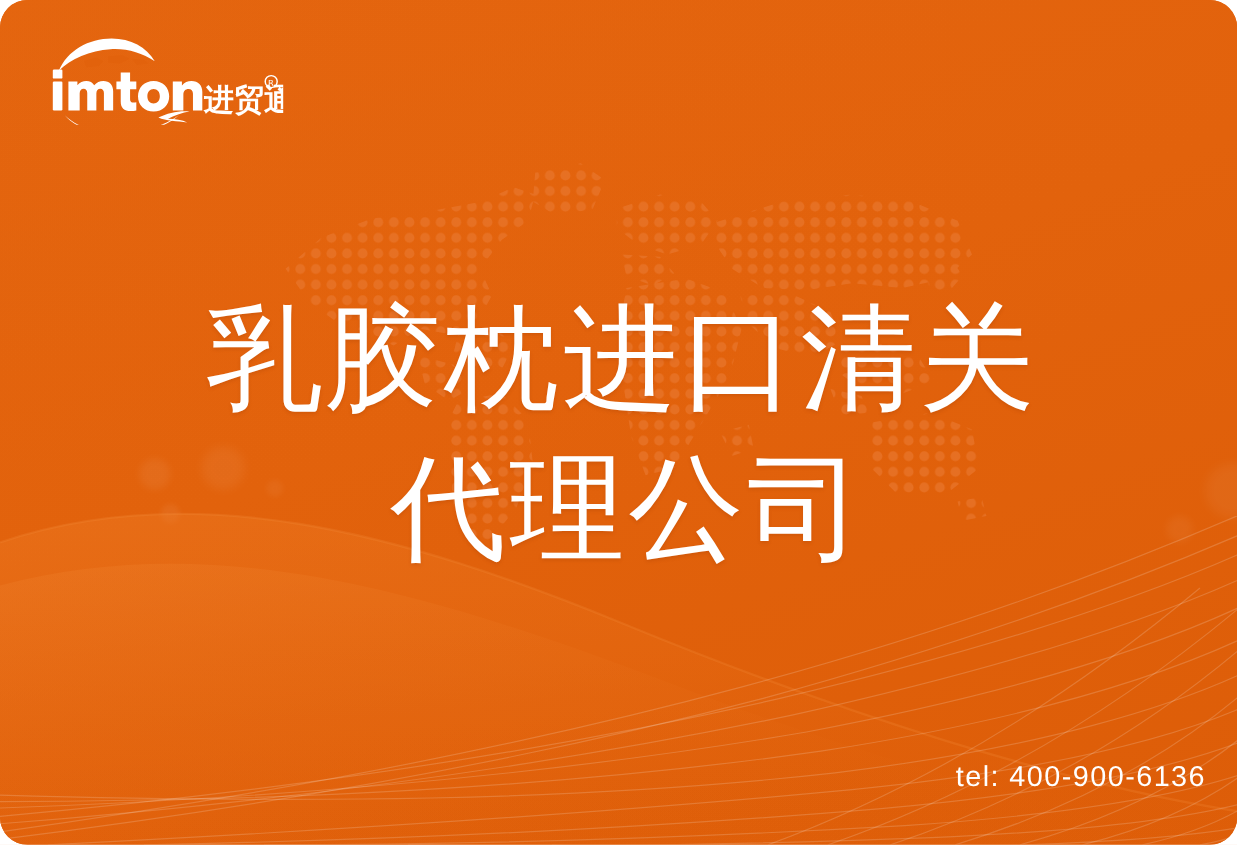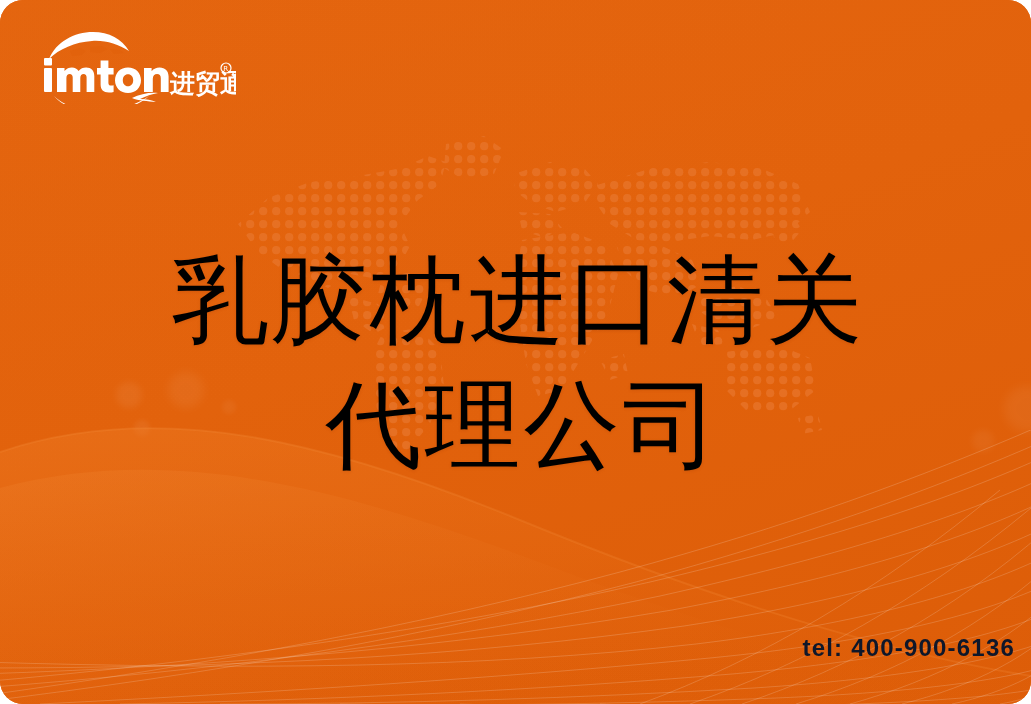--- a/index.html
+++ b/index.html
@@ -58,40 +58,40 @@
   }
   .logo svg { display:block; width:100%; height:100%; }
 
   
   .headline {
     position: absolute;
     left: 0;
     top: 222px;
     width: 1031px;
     text-align: center;
-    color: #000000;
+    color: #ffffff;
     line-height: 1.30;
     letter-spacing: 3px;
     font-weight: 300;
     font-size: 96px;
     text-shadow: 0 1px 3px rgba(150,55,0,.22);
     margin-top: 16px;
   }
   .headline .line { display:block; white-space: nowrap; }
   .headline .line-1 { padding-left: 6px; }
   .headline .line-2 { padding-left: 16px; }
 
   
   .tel {
     position: absolute;
-    right: 16px;
+    right: 26px;
     top: 634px;
-    color: #0f172a;
+    color: #ffffff;
     font-size: 24px;
-    font-weight: 700;
+    font-weight: 400;
     letter-spacing: 1.2px;
     white-space: nowrap;
   }
 </style>
 </head>
 <body>
 
 <div id="banner">
 
   <div class="bg-base"></div>

